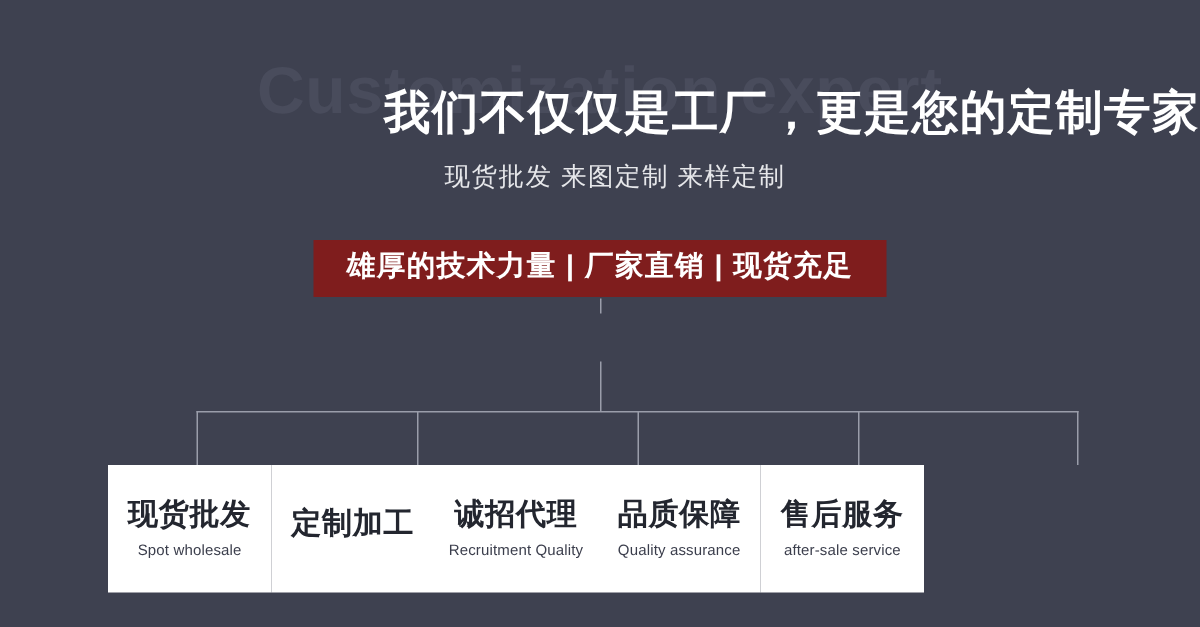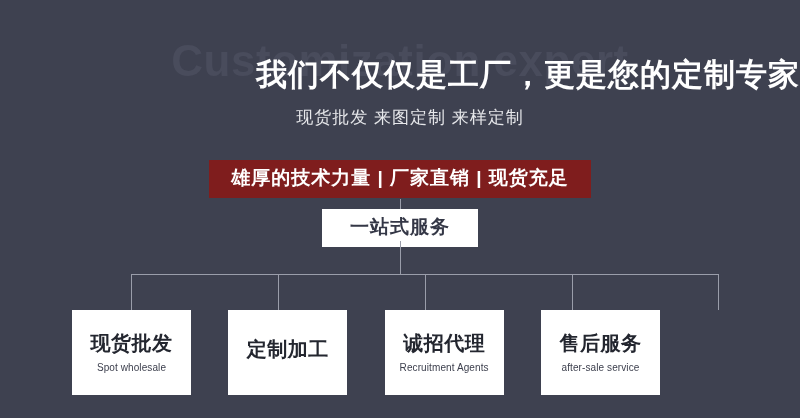--- a/index.html
+++ b/index.html
@@ -122,21 +122,21 @@
     padding: 7px 28px 8px 28px;
     white-space: nowrap;
     line-height: 1.2;
   }
 
   
   .cards {
     position: absolute;
     top: 310px;
     left: 72px;
-    width: 588px;
+    width: 544px;
     height: 85px;
     display: flex;
     justify-content: space-between;
   }
   .card {
     width: 119px;
     height: 85px;
     background: #ffffff;
     display: flex;
     flex-direction: column;
@@ -171,23 +171,20 @@
   <div class="headline">我们不仅仅是工厂，更是您的定制专家</div>
 
   <div class="subtitle">现货批发 来图定制 来样定制</div>
 
   <div class="redbar-wrap">
     <div class="redbar">雄厚的技术力量 | 厂家直销 | 现货充足</div>
   </div>
 
   <div class="line vline" id="stem-top"></div>
 
-  <div class="hub-wrap">
-    <div class="hub">一站式服务</div>
-  </div>
 
   <div class="line vline" id="stem-bottom"></div>
   <div class="line hline" id="trunk"></div>
 
   <div class="line vline drop" id="drop-1"></div>
   <div class="line vline drop" id="drop-2"></div>
   <div class="line vline drop" id="drop-3"></div>
   <div class="line vline drop" id="drop-4"></div>
   <div class="line vline drop" id="drop-5"></div>
 
@@ -197,23 +194,27 @@
       <div class="card-cn">现货批发</div>
       <div class="card-en">Spot wholesale</div>
     </div>
 
     <div class="card">
       <div class="card-cn">定制加工</div>
     </div>
 
     <div class="card">
       <div class="card-cn">诚招代理</div>
-      <div class="card-en">Recruitment Agents</div>
-    </div>
-
+      <div class="card-en">Recruitment Quality</div>
+    </div>
+
+    <div class="card">
+      <div class="card-cn">品质保障</div>
+      <div class="card-en">Quality assurance</div>
+    </div>
 
     <div class="card">
       <div class="card-cn">售后服务</div>
       <div class="card-en">after-sale service</div>
     </div>
 
   </div>
 
 </div>
 

